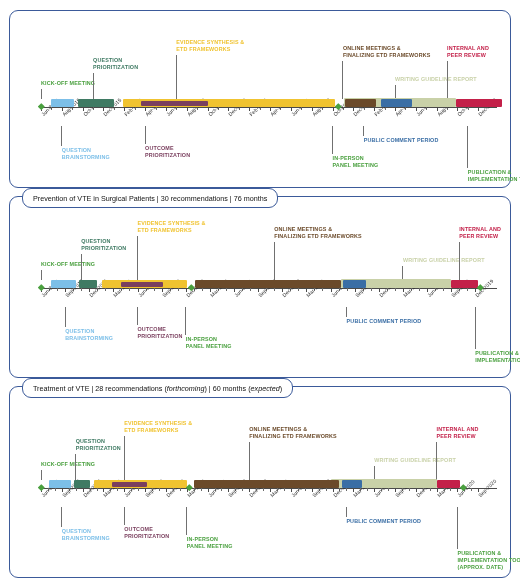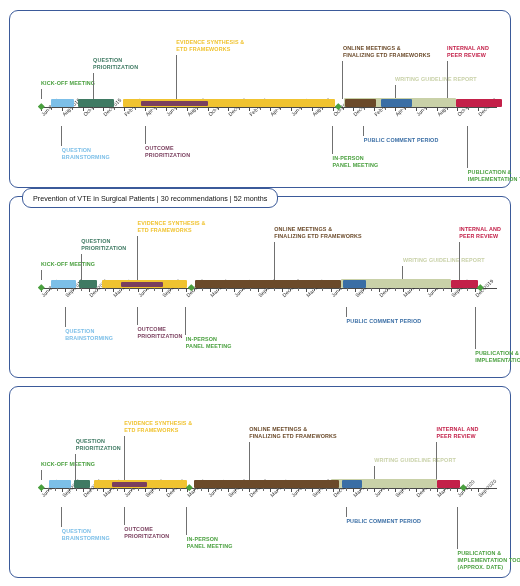--- a/index.html
+++ b/index.html
@@ -235,21 +235,21 @@
         <div class="callout" style="color: rgb(74, 160, 63); top: 158px; left: 457.849px; width: 0px; overflow: visible;">
           <div>PUBLICATION &amp;</div>
           <div>IMPLEMENTATION TOOLS</div>
         </div>
         <div class="leader" style="left: 457.399px; background: rgb(112, 112, 112); top: 115px; height: 41.5px;"></div>
       </div>
   </div>
 
   <div class="panel" id="panel-1">
     <div class="panel-header">
-      <span>Prevention of VTE in Surgical Patients | 30 recommendations | 52 months</span>
+      <span>Prevention of VTE in Surgical Patients | 30 recommendations | 76 months</span>
     </div>
     <div class="plot">
         <div class="axis" style="left: 31px; top: 91px; width: 456px;"></div>
         <div class="tick" style="left: 31px; top: 91px;"></div>
         <div class="tick-minor" style="left: 39.0423px; top: 91px;"></div>
         <div class="tick-minor" style="left: 47.0847px; top: 91px;"></div>
         <div class="tick" style="left: 55.127px; top: 91px;"></div>
         <div class="tick-minor" style="left: 63.1693px; top: 91px;"></div>
         <div class="tick-minor" style="left: 71.2116px; top: 91px;"></div>
         <div class="tick" style="left: 79.254px; top: 91px;"></div>
@@ -380,20 +380,25 @@
         <div class="leader" style="left: 448.751px; background: rgb(112, 112, 112); top: 44.5px; height: 38.5px;"></div>
         <div class="callout" style="color: rgb(74, 160, 63); top: 153px; left: 465.286px; width: 0px; overflow: visible;">
           <div>PUBLICATION &amp;</div>
           <div>IMPLEMENTATION TOOLS</div>
         </div>
         <div class="leader" style="left: 464.836px; background: rgb(112, 112, 112); top: 110px; height: 41.5px;"></div>
       </div>
   </div>
 
   <div class="panel" id="panel-2">
+    <div class="panel-header">
+      <span>
+        Treatment of VTE | 28 recommendations (<i>forthcoming</i>) | 60 months (<i>expected</i>)
+      </span>
+    </div>
     <div class="plot">
         <div class="axis" style="left: 31px; top: 101px; width: 456px;"></div>
         <div class="tick" style="left: 31px; top: 101px;"></div>
         <div class="tick-minor" style="left: 37.9406px; top: 101px;"></div>
         <div class="tick-minor" style="left: 44.8813px; top: 101px;"></div>
         <div class="tick" style="left: 51.8219px; top: 101px;"></div>
         <div class="tick-minor" style="left: 58.7626px; top: 101px;"></div>
         <div class="tick-minor" style="left: 65.7032px; top: 101px;"></div>
         <div class="tick" style="left: 72.6438px; top: 101px;"></div>
         <div class="tick-minor" style="left: 79.5845px; top: 101px;"></div>

